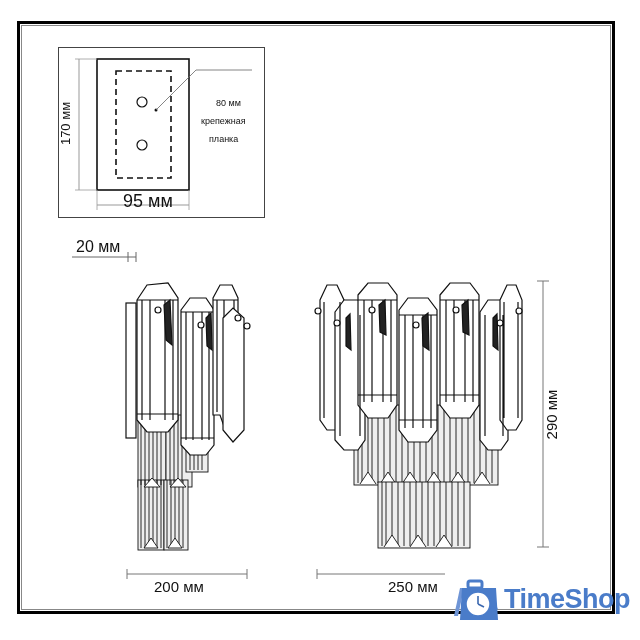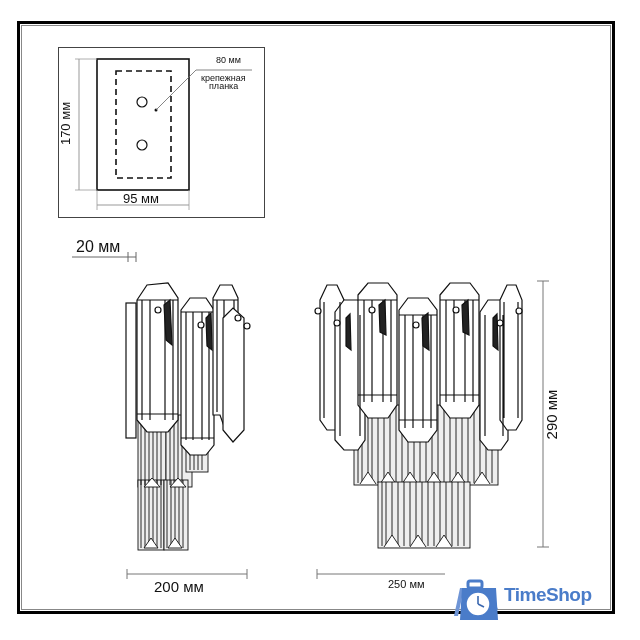--- a/index.html
+++ b/index.html
@@ -1,25 +1,25 @@
 <!DOCTYPE html>
 <html><head>
 <meta charset="utf-8">
 <style>
   html, body { margin:0; padding:0; background:#ffffff; }
   body { width:640px; height:640px; position:relative; overflow:hidden; font-family:"Liberation Sans", sans-serif; color:#111; }
   .frame-outer { position:absolute; left:17px; top:21px; width:598px; height:593px; border:3px solid #000; box-sizing:border-box; }
   .frame-inner { position:absolute; left:21px; top:25px; width:590px; height:585px; border:1px solid #888; box-sizing:border-box; }
   .inset { position:absolute; left:58px; top:47px; width:207px; height:171px; border:1.5px solid #444; box-sizing:border-box; background:#fff; }
   .dim-label { position:absolute; font-size:13px; color:#111; white-space:nowrap; }
-  .small-label { position:absolute; font-size:9px; color:#111; white-space:nowrap; line-height:10px; }
+  .small-label { position:absolute; font-size:9px; color:#111; white-space:nowrap; line-height:10px;margin-top:43px; }
   .vert { transform:rotate(-90deg); transform-origin:center center; }
   svg { position:absolute; left:0; top:0; }
   .logo { position:absolute; left:448px; top:576px; width:190px; height:50px; }
-  .logo-text { position:absolute; left:56px; top:8px; font-size:19px; font-weight:bold; letter-spacing:-0.5px; }
+  .logo-text { position:absolute; left:56px; top:8px; font-size:27px; font-weight:bold; letter-spacing:-0.5px; }
 </style>
 </head>
 <body>
 
 <div class="frame-outer"></div>
 <div class="frame-inner"></div>
 
 <div class="inset"></div>
 <svg width="640" height="640">
 
@@ -107,30 +107,30 @@
 
   <line x1="543" y1="281" x2="543" y2="547" stroke="#777" stroke-width="1"></line>
   <line x1="537" y1="281" x2="549" y2="281" stroke="#777" stroke-width="1"></line>
   <line x1="537" y1="547" x2="549" y2="547" stroke="#777" stroke-width="1"></line>
 
   <line x1="317" y1="574" x2="445" y2="574" stroke="#777" stroke-width="1"></line>
   <line x1="317" y1="569" x2="317" y2="579" stroke="#777" stroke-width="1"></line>
 </svg>
 
 <div class="dim-label vert" style="left:44px; top:116px; font-size:13px;">170 мм</div>
-<div class="dim-label" style="left:123px; top:191px; font-size:13px;">95 мм</div>
+<div class="dim-label" style="left:123px; top:191px; font-size:18px;">95 мм</div>
 <div class="small-label" style="left:216px; top:55px;">80 мм</div>
 <div class="small-label" style="left:201px; top:73px;">крепежная</div>
-<div class="small-label" style="left:209px; top:81px;">планка</div>
+<div class="small-label" style="left:209px; top:91px;">планка</div>
 
 <div class="dim-label" style="left:76px; top:238px; font-size:16px;">20 мм</div>
 <div class="dim-label" style="left:154px; top:578px; font-size:15px;">200 мм</div>
 
 <div class="dim-label vert" style="left:527px; top:406px; font-size:15px;">290 мм</div>
-<div class="dim-label" style="left:388px; top:578px; font-size:11px;">250 мм</div>
+<div class="dim-label" style="left:388px; top:578px; font-size:15px;">250 мм</div>
 
 <div class="logo">
   <svg width="56" height="50" style="position:absolute; left:0; top:0;">
     <path d="M6 40 L12 12 L16 12 L10 40 Z" fill="#6f95d6"></path>
     <rect x="20" y="5" width="14" height="7" rx="2" fill="none" stroke="#4a7cc9" stroke-width="3"></rect>
     <path d="M14 12 L48 12 L50 44 L12 44 Z" fill="#4a7cc9"></path>
     <circle cx="30" cy="28" r="12" fill="#ffffff"></circle>
     <circle cx="30" cy="28" r="12" fill="none" stroke="#4a7cc9" stroke-width="1.5"></circle>
     <line x1="30" y1="28" x2="30" y2="20" stroke="#3b68b0" stroke-width="1.6"></line>
     <line x1="30" y1="28" x2="36" y2="31" stroke="#3b68b0" stroke-width="1.6"></line>

